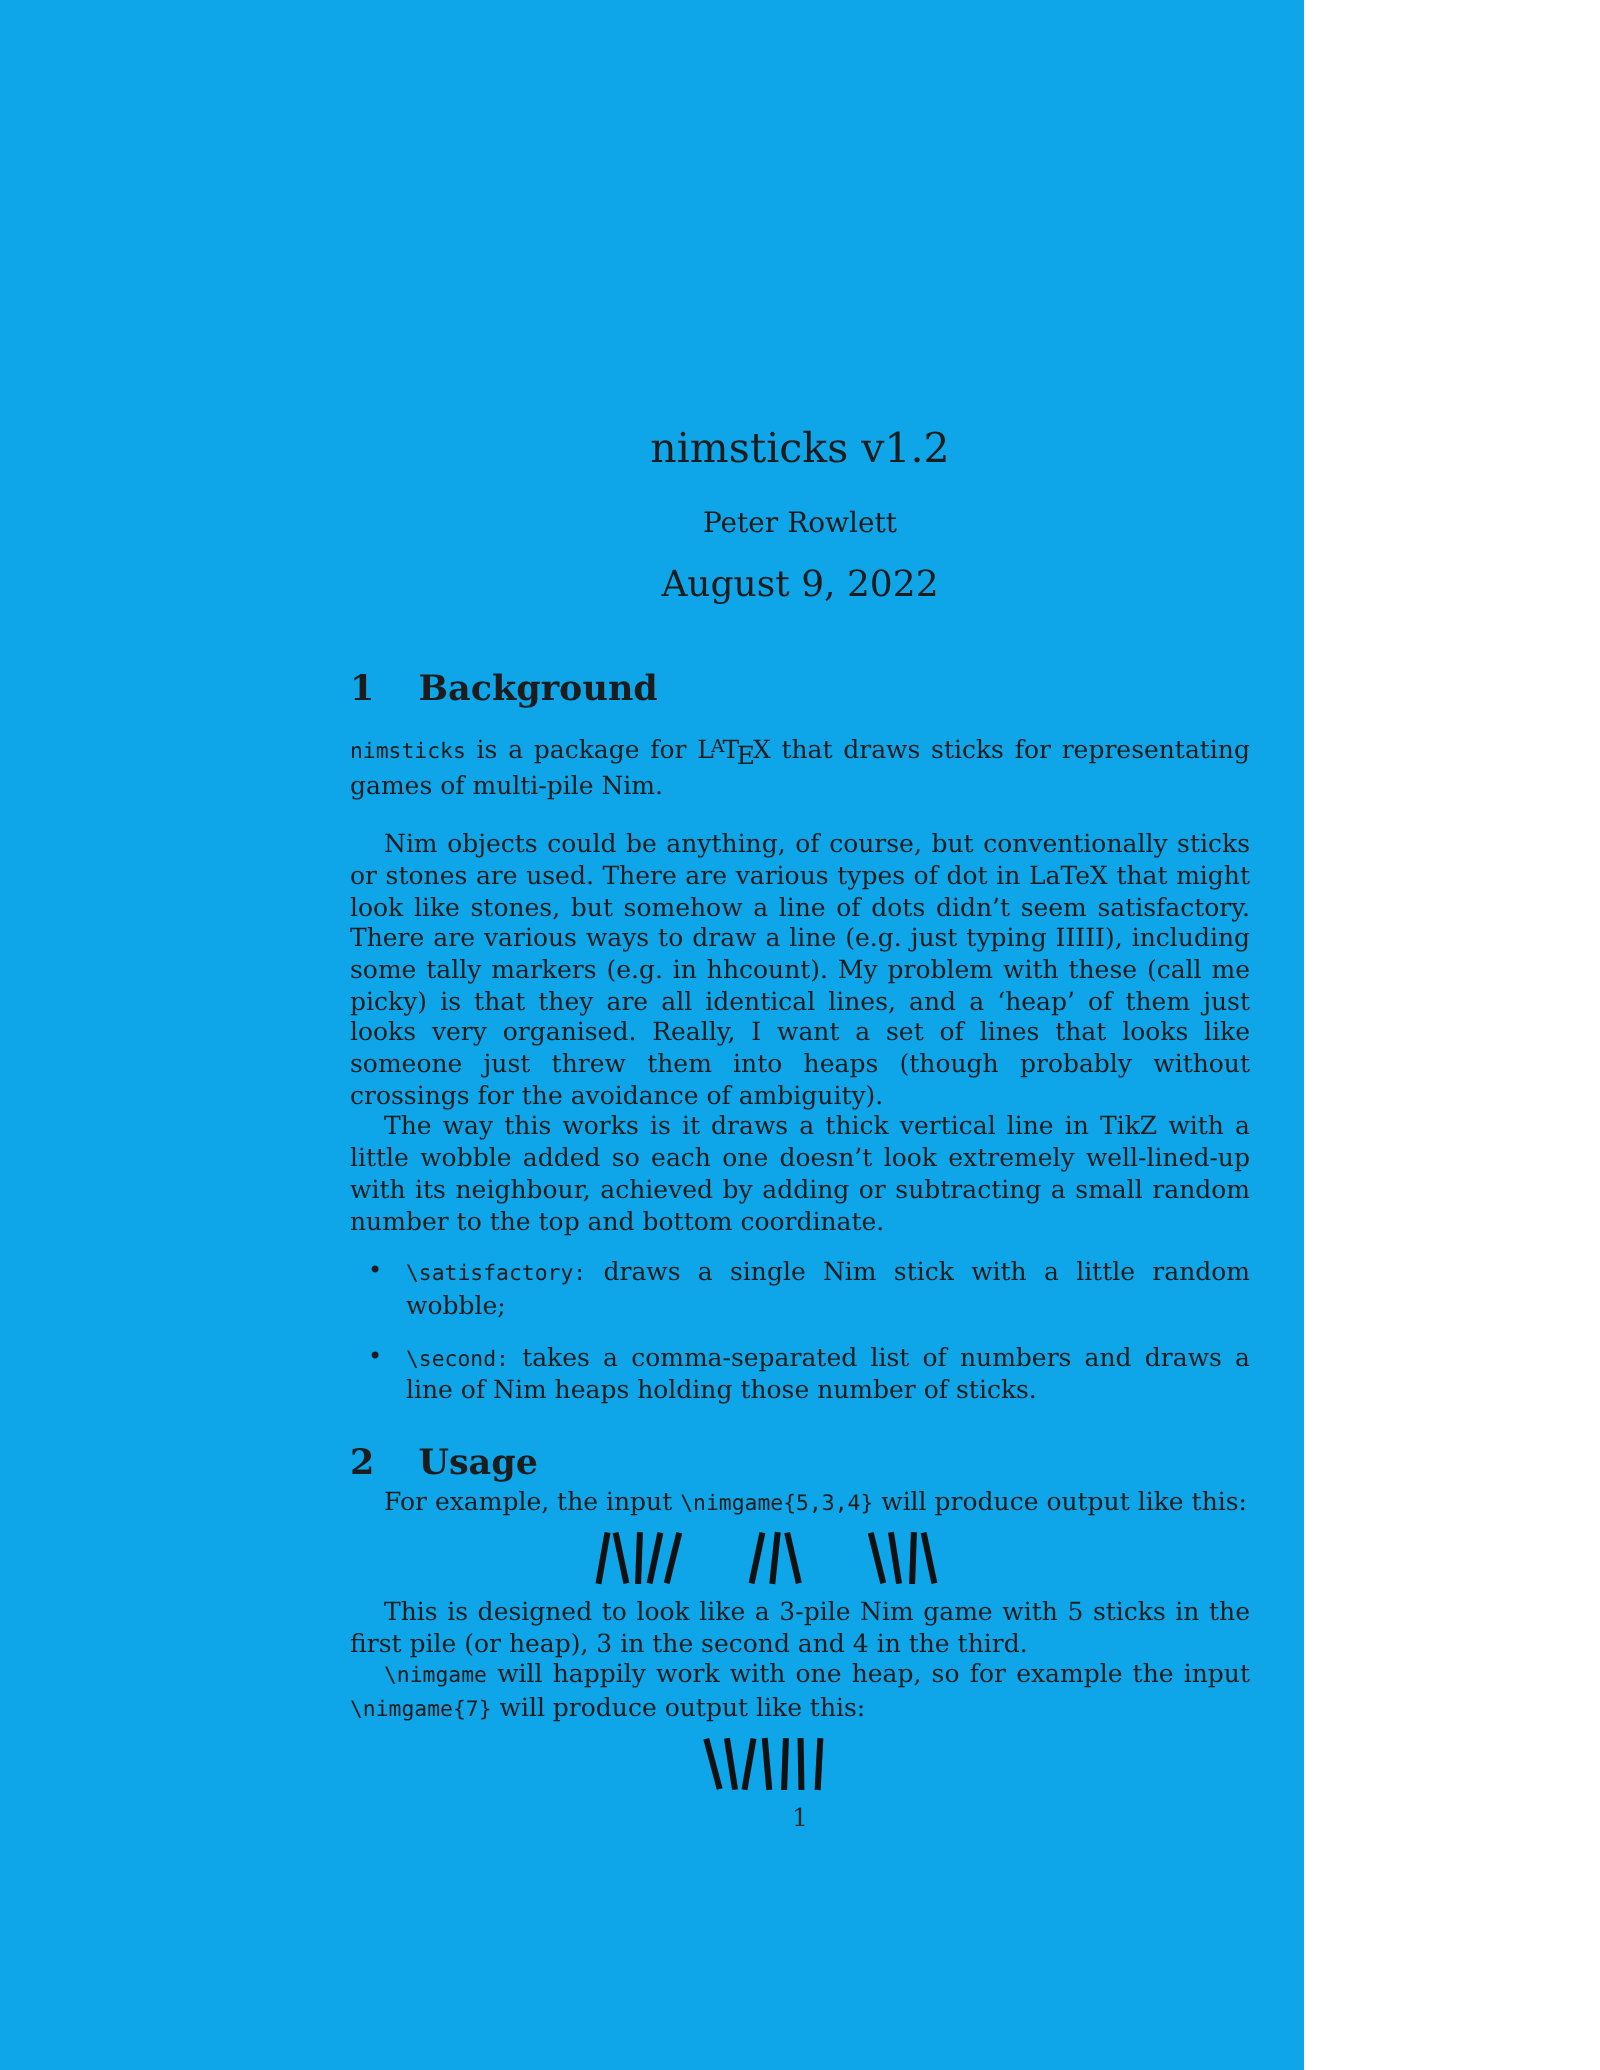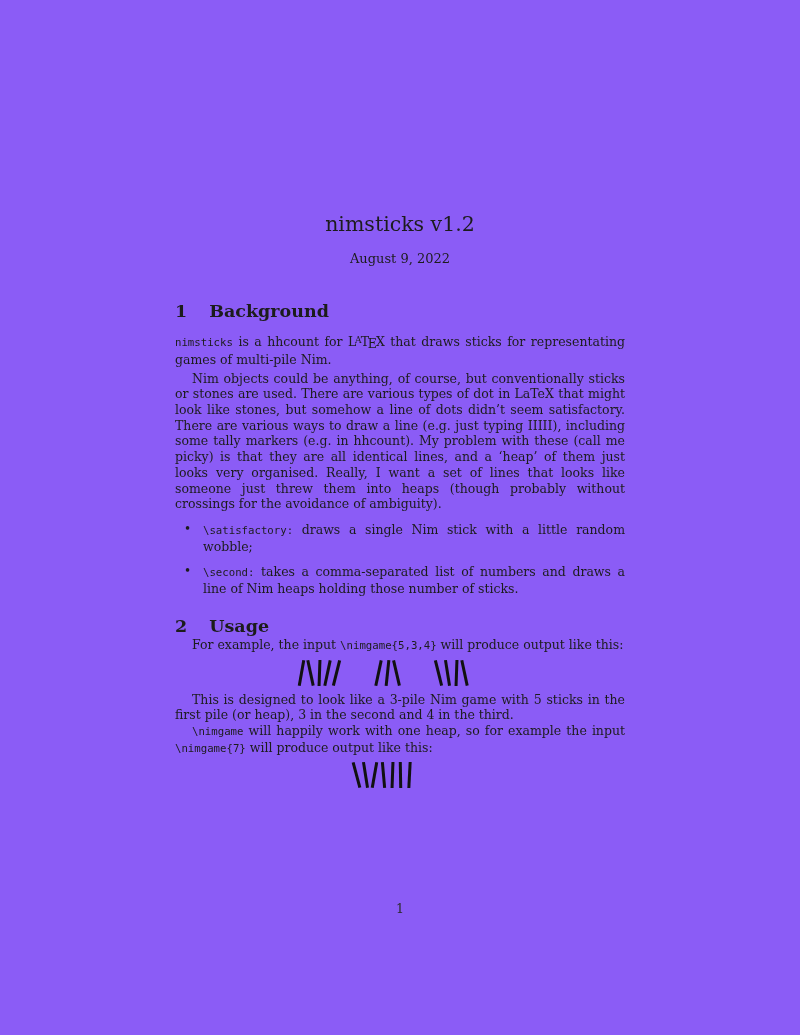--- a/index.html
+++ b/index.html
@@ -6,54 +6,54 @@
   html, body { margin: 0; padding: 0; }
   body {
     width: 800px; height: 1035px;
     background: #ffffff;
     font-family: "DejaVu Serif", serif;
     color: #1c1c1c;
     -webkit-font-smoothing: antialiased;
   }
   .page {
     position: relative;
-    width: 800px; height: 1035px;
-    background: #8b5cf6;
+    width: 652px; height: 1035px;
+    background: #0ea5e9;
     overflow: hidden;
     text-decoration: underline;
   }
   .content {
     position: absolute;
     left: 175px; top: 0;
     width: 450px;
   }
   .titleblock { text-align: center; padding-top: 212px; }
   .doc-title { font-size: 20.5px; line-height: 25px; font-weight: normal; }
   .doc-author { font-size: 14px; line-height: 17px; margin-top: 17px; }
-  .doc-date { font-size: 13px; line-height: 17px; margin-top: 13px; }
+  .doc-date { font-size: 18px; line-height: 17px; margin-top: 13px; }
 
   .sec-heading {
     display: flex;
     font-weight: bold;
     font-size: 17.5px;
     line-height: 22px;
     margin: 0;
   }
   .sec-heading .sec-num { margin-right: 22px; }
   .sec-1 { margin-top: 33px; }
   .sec-2 { margin-top: 18px; }
 
   p {
     font-size: 12.5px;
     line-height: 15.7px;
     text-align: justify;
     margin: 0;
   }
   .first-par { margin-top: 11px; }
-  .par-gap { margin-top: 3px; }
+  .par-gap { margin-top: 13px; }
   .indent { text-indent: 17px; }
 
   .tt {
     font-family: "DejaVu Sans Mono", monospace;
     font-size: 10.7px;
   }
 
   .latex { white-space: nowrap; }
   .latex-a {
     font-size: 0.72em;
@@ -109,32 +109,34 @@
   }
 </style>
 </head>
 <body>
 
 <div class="page">
   <div class="content">
 
     <div class="titleblock">
       <div class="doc-title">nimsticks v1.2</div>
+      <div class="doc-author">Peter Rowlett</div>
       <div class="doc-date">August 9, 2022</div>
     </div>
 
     <div class="sec-heading sec-1">
       <span class="sec-num">1</span>
       <span>Background</span>
     </div>
 
-    <p class="first-par"><span class="tt">nimsticks</span><span> is a hhcount for </span><span class="latex"><span>L</span><span class="latex-a">A</span><span>T</span><span class="latex-e">E</span><span>X</span></span><span> that draws sticks for representating games of multi-pile Nim.</span></p>
+    <p class="first-par"><span class="tt">nimsticks</span><span> is a package for </span><span class="latex"><span>L</span><span class="latex-a">A</span><span>T</span><span class="latex-e">E</span><span>X</span></span><span> that draws sticks for representating games of multi-pile Nim.</span></p>
 
     <p class="indent par-gap">Nim objects could be anything, of course, but conventionally sticks or stones are used. There are various types of dot in LaTeX that might look like stones, but somehow a line of dots didn’t seem satisfactory. There are various ways to draw a line (e.g. just typing IIIII), including some tally markers (e.g. in hhcount). My problem with these (call me picky) is that they are all identical lines, and a ‘heap’ of them just looks very organised. Really, I want a set of lines that looks like someone just threw them into heaps (though probably without crossings for the avoidance of ambiguity).</p>
 
+    <p class="indent">The way this works is it draws a thick vertical line in TikZ with a little wobble added so each one doesn’t look extremely well-lined-up with its neighbour, achieved by adding or subtracting a small random number to the top and bottom coordinate.</p>
 
 
     <ul class="cmd-list">
       <li>
         <span class="bullet">•</span>
         <span class="li-body"><span class="tt">\satisfactory:</span><span> draws a single Nim stick with a little random wobble;</span></span>
       </li>
       <li>
         <span class="bullet">•</span>
         <span class="li-body"><span class="tt">\second:</span><span> takes a comma-separated list of numbers and draws a line of Nim heaps holding those number of sticks.</span></span>

